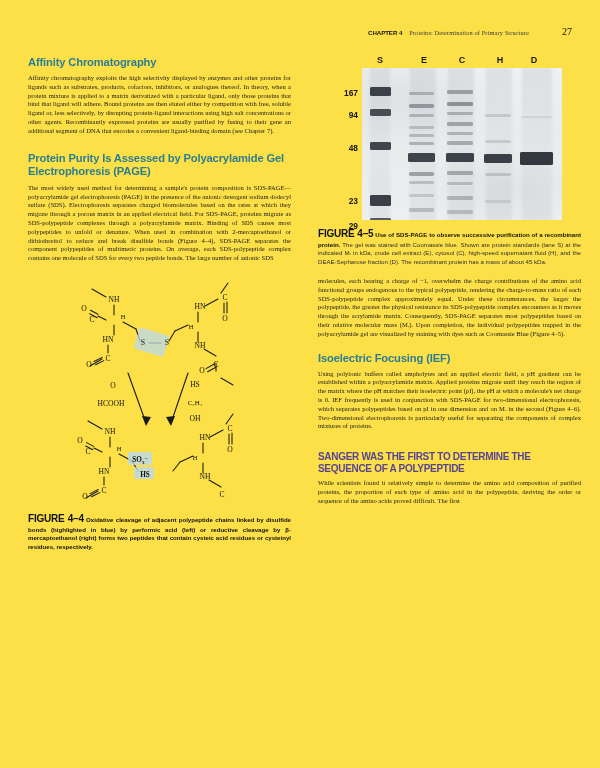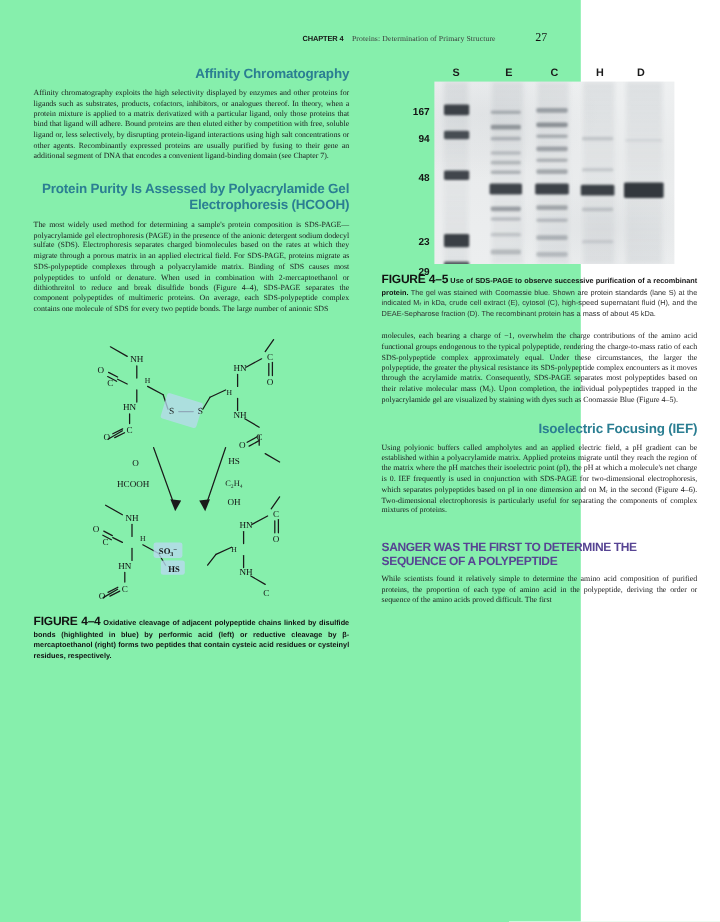--- a/index.html
+++ b/index.html
@@ -5,23 +5,23 @@
   * { box-sizing: border-box; }
   html, body {
     margin: 0; padding: 0;
     width: 600px; height: 768px;
     background: #ffffff;
     font-family: "Liberation Serif", serif;
     overflow: hidden;
   }
   .page {
     position: relative;
-    width: 484px;
+    width: 600px;
     height: 768px;
-    background: #86efac;
+    background: #fde047;
     padding: 0;
   }
 
   
   .runhead {
     position: absolute;
     top: 26px;
     left: 40px;
     right: 28px;
     display: flex;
@@ -67,21 +67,20 @@
 
   
   h2.h-blue {
     font-family: "Liberation Sans", sans-serif;
     font-size: 11.2px;
     font-weight: bold;
     color: #2b7e92;
     margin: 0 0 5px 0;
     line-height: 1.25;
     letter-spacing: -0.15px;
-    text-align: right;
   }
   h2.h-blue.tight { line-height: 1.22; }
   h2.h-purple {
     font-family: "Liberation Sans", sans-serif;
     font-size: 10px;
     font-weight: bold;
     color: #574493;
     margin: 0 0 5px 0;
     line-height: 1.16;
     letter-spacing: -0.3px;
@@ -197,21 +196,21 @@
   <div class="cols">
 
     <div class="col col-left">
 
       <h2 class="h-blue">Affinity Chromatography</h2>
 
       <p class="body">Affinity chromatography exploits the high selectivity displayed by enzymes and other proteins for ligands such as substrates, products, cofactors, inhibitors, or analogues thereof. In theory, when a protein mixture is applied to a matrix derivatized with a particular ligand, only those proteins that bind that ligand will adhere. Bound proteins are then eluted either by competition with free, soluble ligand or, less selectively, by disrupting protein-ligand interactions using high salt concentrations or other agents. Recombinantly expressed proteins are usually purified by fusing to their gene an additional segment of DNA that encodes a convenient ligand-binding domain (see Chapter 7).</p>
 
       <div class="spacer-md"></div>
 
-      <h2 class="h-blue tight">Protein Purity Is Assessed by Polyacrylamide Gel Electrophoresis (HCOOH)</h2>
+      <h2 class="h-blue tight">Protein Purity Is Assessed by Polyacrylamide Gel Electrophoresis (PAGE)</h2>
 
       <p class="body">The most widely used method for determining a sample's protein composition is SDS-PAGE—polyacrylamide gel electrophoresis (PAGE) in the presence of the anionic detergent sodium dodecyl sulfate (SDS). Electrophoresis separates charged biomolecules based on the rates at which they migrate through a porous matrix in an applied electrical field. For SDS-PAGE, proteins migrate as SDS-polypeptide complexes through a polyacrylamide matrix. Binding of SDS causes most polypeptides to unfold or denature. When used in combination with 2-mercaptoethanol or dithiothreitol to reduce and break disulfide bonds (Figure 4–4), SDS-PAGE separates the component polypeptides of multimeric proteins. On average, each SDS-polypeptide complex contains one molecule of SDS for every two peptide bonds. The large number of anionic SDS</p>
 
       <div class="spacer-sm"></div>
 
       <div class="chemfig">
         <svg viewBox="0 0 263 230" xmlns="http://www.w3.org/2000/svg">
           <g stroke="#1a1a1a" stroke-width="1.05" fill="none" stroke-linecap="round">
 
             <path d="M64 14 L78 22"></path>

